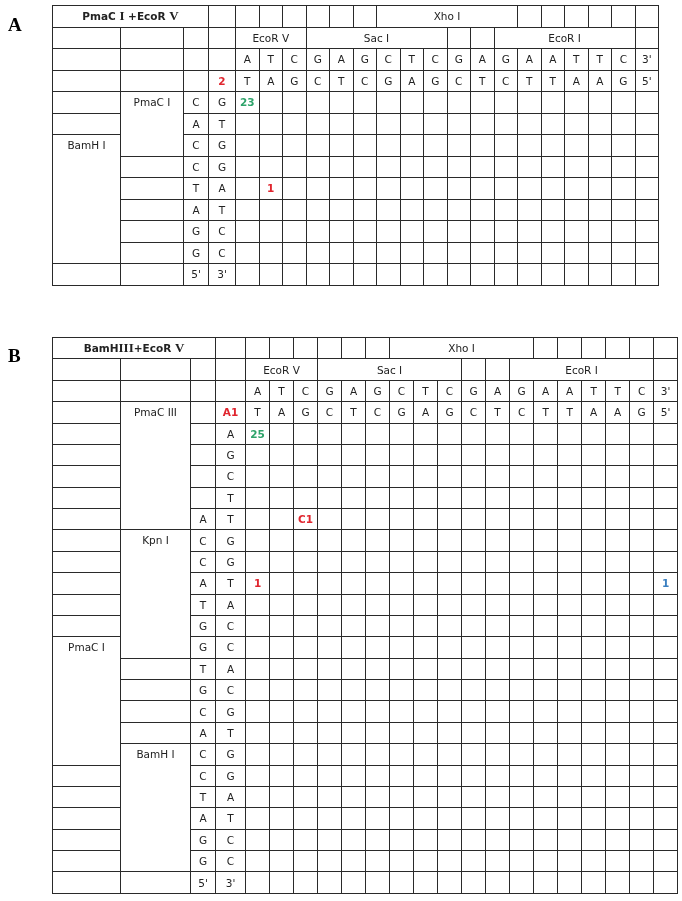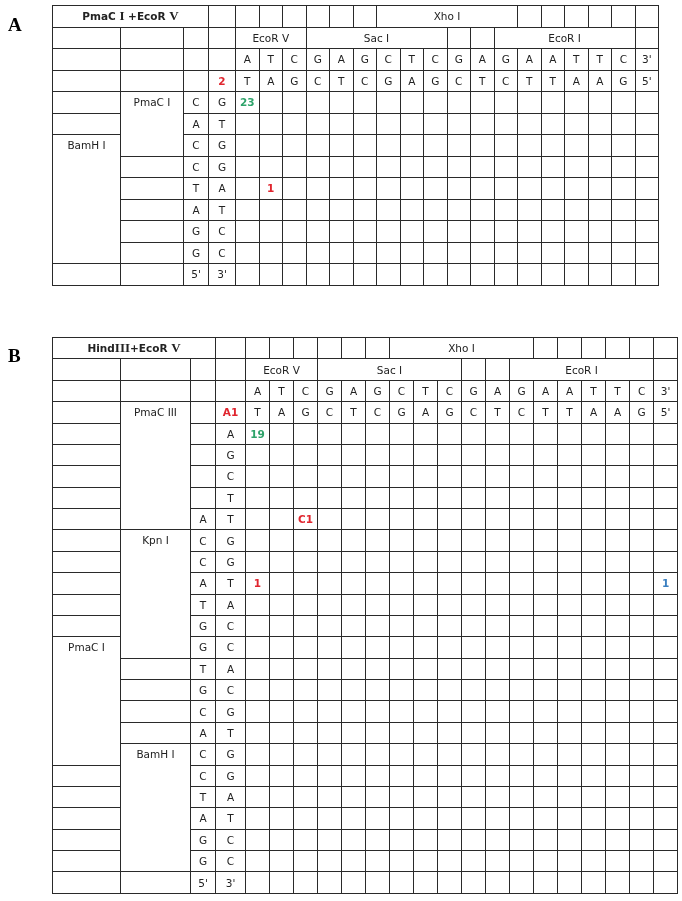--- a/index.html
+++ b/index.html
@@ -361,21 +361,21 @@
       <col style="width: 24px;">
       <col style="width: 24px;">
       <col style="width: 24px;">
       <col style="width: 24px;">
       <col style="width: 24px;">
       <col style="width: 24px;">
       <col style="width: 24px;">
     </colgroup>
     <tbody>
       <tr>
-        <td colspan="3" class="title"><span>Hind</span><span class="serif">III</span><span>+EcoR </span><span class="serif">V</span></td>
+        <td colspan="3" class="title"><span>BamH</span><span class="serif">III</span><span>+EcoR </span><span class="serif">V</span></td>
         <td></td>
         <td></td>
         <td></td>
         <td></td>
         <td></td>
         <td></td>
         <td></td>
         <td colspan="6">Xho I</td>
         <td></td>
         <td></td>
@@ -441,21 +441,21 @@
         <td>T</td>
         <td>A</td>
         <td>A</td>
         <td>G</td>
         <td>5'</td>
       </tr>
       <tr>
         <td></td>
         <td></td>
         <td>A</td>
-        <td class="mark" style="color: rgb(46, 163, 106);">19</td>
+        <td class="mark" style="color: rgb(46, 163, 106);">25</td>
         <td></td>
         <td></td>
         <td></td>
         <td></td>
         <td></td>
         <td></td>
         <td></td>
         <td></td>
         <td></td>
         <td></td>

